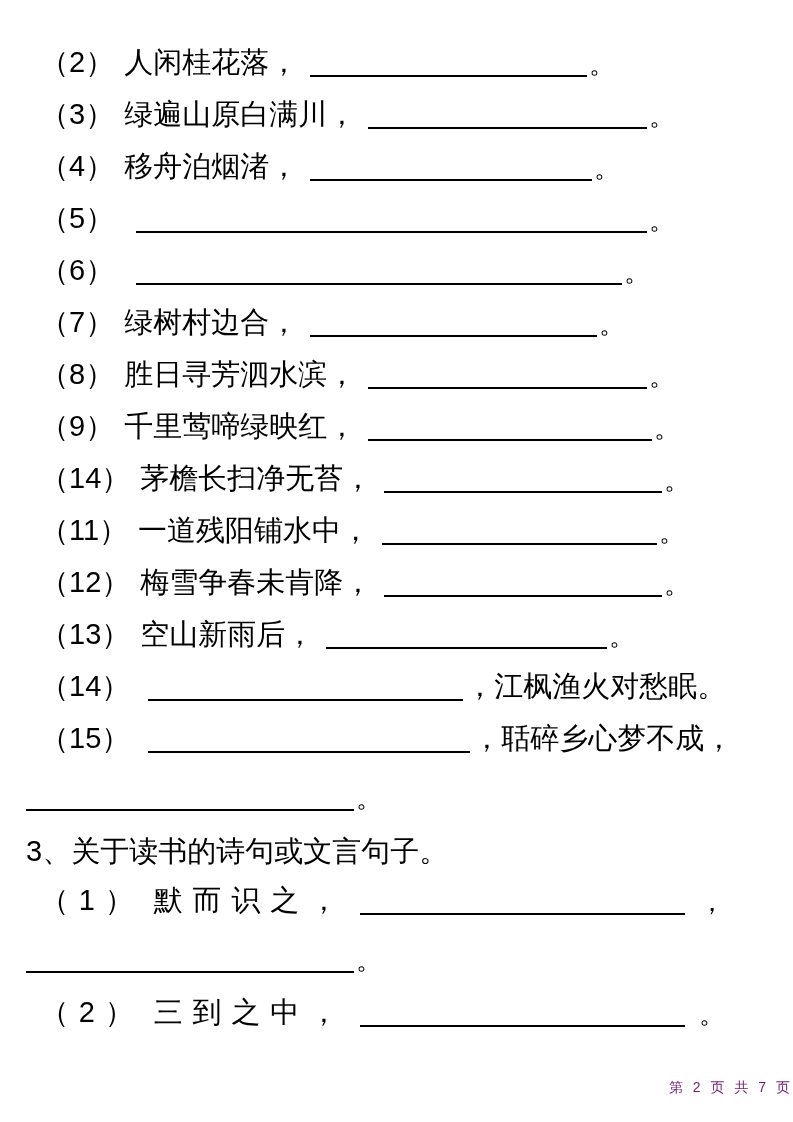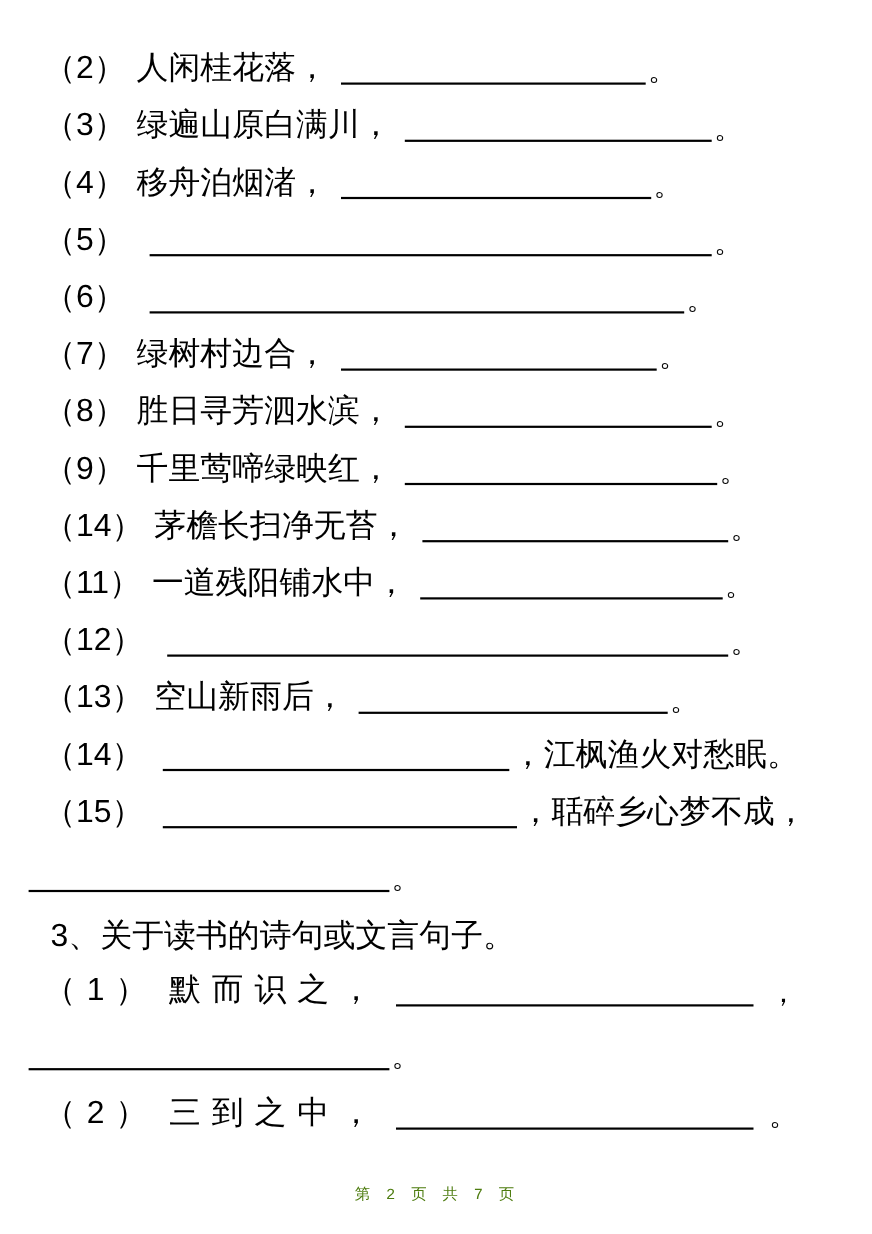--- a/index.html
+++ b/index.html
@@ -20,21 +20,20 @@
     overflow: hidden;
     box-sizing: border-box;
     padding: 44px 40px 0 26px;
   }
   .row {
     display: flex;
     align-items: flex-end;
     height: 33px;
     margin-bottom: 19px;
     white-space: nowrap;
-    margin-left: 20px;
   }
   .row.item { margin-left: 14px; }
   .lbl { margin-right: 10px; }
   .txt { }
   .blank {
     border-bottom: 2px solid #000;
     height: 26px;
     margin-left: 12px;
     box-sizing: border-box;
   }
@@ -54,25 +53,25 @@
     letter-spacing: 0.34em;
   }
   .spaced .punct { margin-left: 14px; }
   .gap-sm { height: 6px; }
   .gap-xs { height: 2px; }
   .footer {
     position: absolute;
     left: 0;
     bottom: 28px;
     width: 100%;
-    text-align: center;
-    font-family: Liberation Mono, monospace;
+    text-align: right;
+    font-family: Liberation Sans, sans-serif;
     font-size: 14px;
     letter-spacing: 3px;
-    color: #4d7c0f;
+    color: #701a75;
   }
 </style>
 </head>
 <body>
 
 <div class="page">
 
   <div class="row item" style="width:575px">
     <span class="lbl">（2）</span>
       <span class="txt">人闲桂花落，</span>
@@ -126,20 +125,21 @@
       <span class="punct">。</span>
   </div>
   <div class="row item" style="width:645px">
     <span class="lbl">（11）</span>
       <span class="txt">一道残阳铺水中，</span>
       <span class="blank grow"></span>
       <span class="punct">。</span>
   </div>
   <div class="row item" style="width:650px">
     <span class="lbl">（12）</span>
+      <span class="txt">梅雪争春未肯降，</span>
       <span class="blank grow"></span>
       <span class="punct">。</span>
   </div>
   <div class="row item" style="width:595px">
     <span class="lbl">（13）</span>
       <span class="txt">空山新雨后，</span>
       <span class="blank grow"></span>
       <span class="punct">。</span>
   </div>
 

